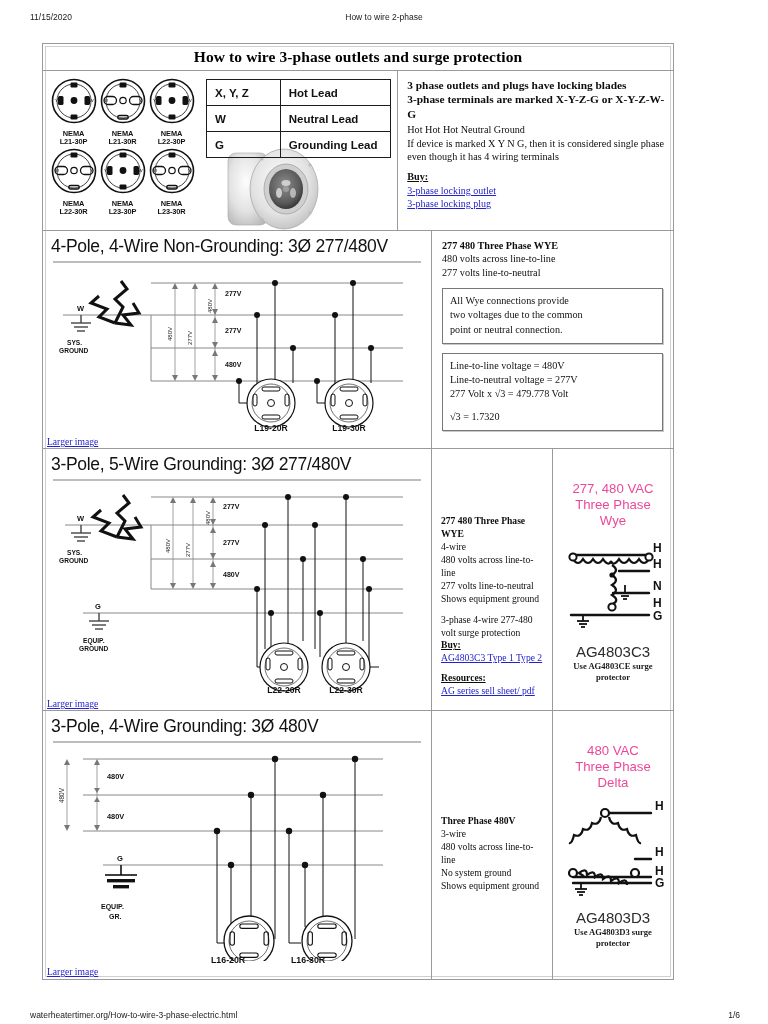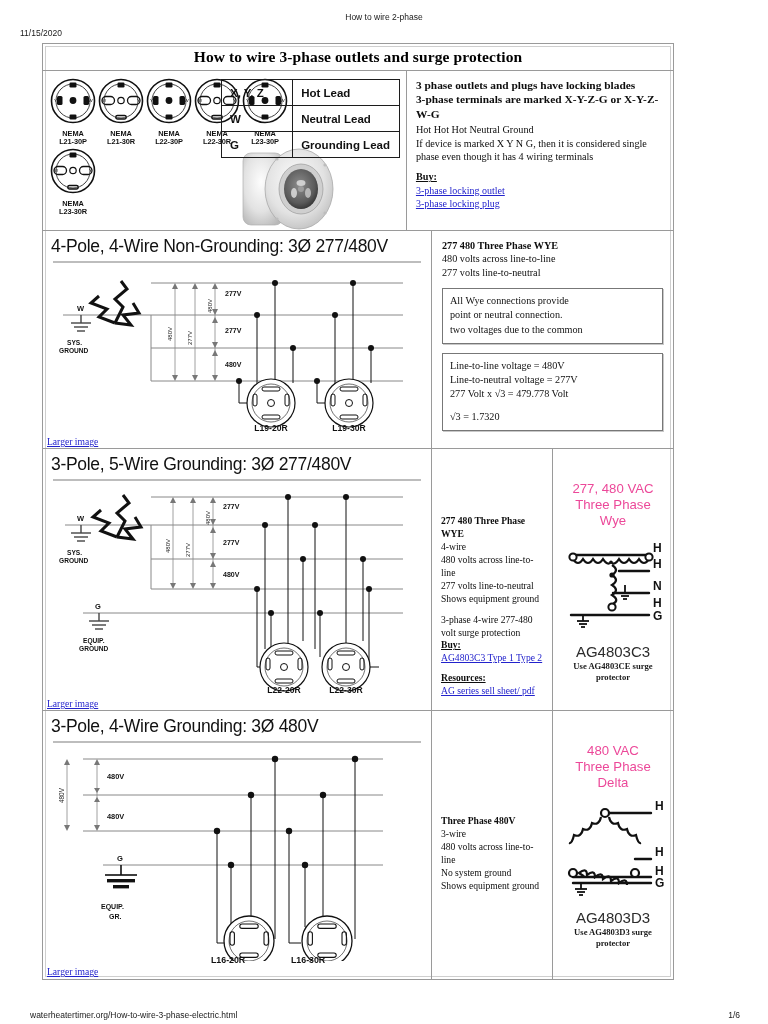--- a/index.html
+++ b/index.html
@@ -16,21 +16,21 @@
     width: 768px; height: 1024px;
     background: #fff;
   }
 
   
   .print-head {
     position: absolute; top: 12px; left: 0; width: 768px;
     font-size: 8.5px; color: #1a1a1a;
     font-family: "Liberation Sans", sans-serif;
   }
-  .print-head .ph-date { position: absolute; left: 20px; top: 0; margin-top: 16px; }
+  .print-head .ph-date { position: absolute; left: 30px; top: 0; }
   .print-head .ph-title { position: absolute; left: 0; top: 0; width: 768px; text-align: center; }
 
   .print-foot {
     position: absolute; bottom: 14px; left: 0; width: 768px;
     font-size: 8.5px; color: #1a1a1a;
   }
   .print-foot .pf-url { position: absolute; left: 30px; top: 0; }
   .print-foot .pf-page { position: absolute; right: 28px; top: 0; }
 
   
@@ -64,21 +64,21 @@
   .cells { display: flex; align-items: stretch; }
   .cell { position: relative; }
   .cell.bordL { border-left: 1px solid #9a9a9a; }
 
   
   .r1 { height: 160px; }
   .r1 .c-plugs { width: 172px; padding: 6px 4px 4px 6px; }
   .r1 .c-table { width: 216px; padding: 8px 6px 16px 6px; }
   .r1 .c-text  { width: 302px; padding: 7px 8px 1px 9px; }
 
-  .plug-grid { display: grid; grid-template-columns: repeat(5, 1fr); gap: 1px 0; }
+  .plug-grid { display: grid; grid-template-columns: repeat(3, 1fr); gap: 1px 0; }
   .plug { text-align: center; }
   .plug .face { margin: 0 auto; }
   .plug .lbl {
     font-size: 7.4px; font-weight: bold; line-height: 1.08;
     color: #111; margin-top: 1px; letter-spacing: -.1px;
   }
 
   .leadtbl { width: 100%; border-collapse: collapse; position: relative; z-index: 2; }
   .leadtbl td {
     border: 1.4px solid #1c1c1c;
@@ -464,22 +464,22 @@
         </div>
 
         <div class="cell c-text bordL">
           <div class="bodytext">
             <div style="font-weight:bold;">277 480 Three Phase WYE</div>
             <div>480 volts across line-to-line</div>
             <div>277 volts line-to-neutral</div>
           </div>
           <div class="noteblk">
             <div>All Wye connections provide</div>
+            <div>two voltages due to the common</div>
             <div>point or neutral connection.</div>
-            <div>two voltages due to the common</div>
           </div>
           <div class="noteblk">
             <div>Line-to-line voltage = 480V</div>
             <div>Line-to-neutral voltage = 277V</div>
             <div>277 Volt x √3 = 479.778 Volt</div>
             <div style="height:9px;"></div>
             <div>√3 = 1.7320</div>
           </div>
         </div>
 

